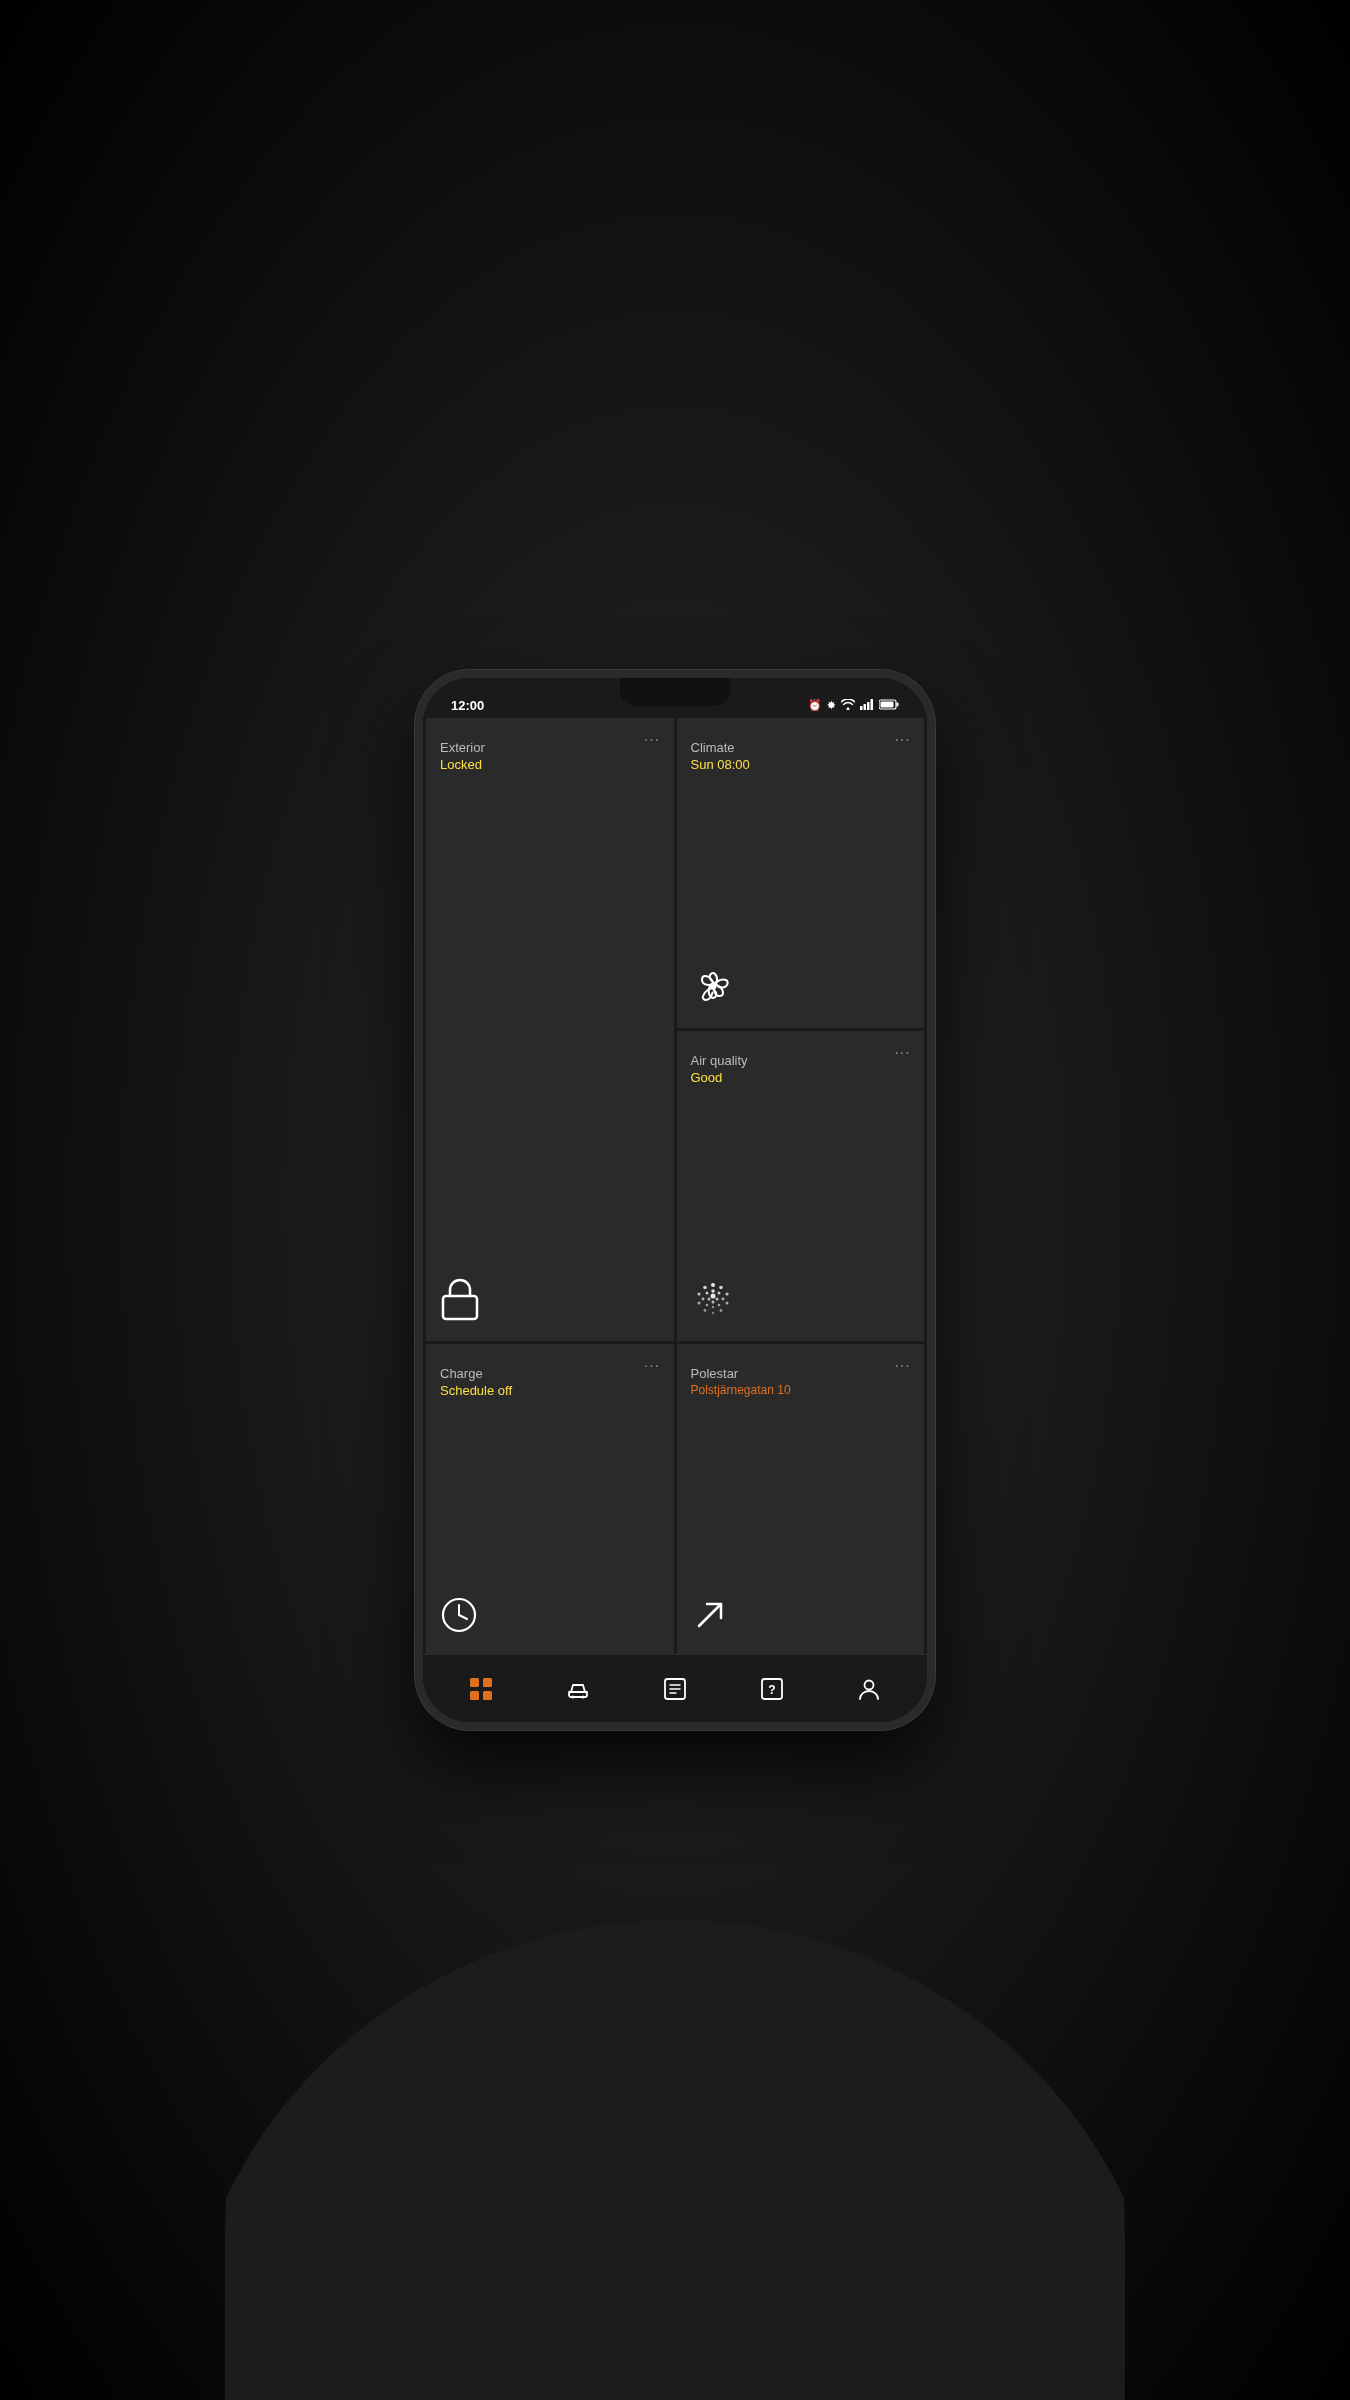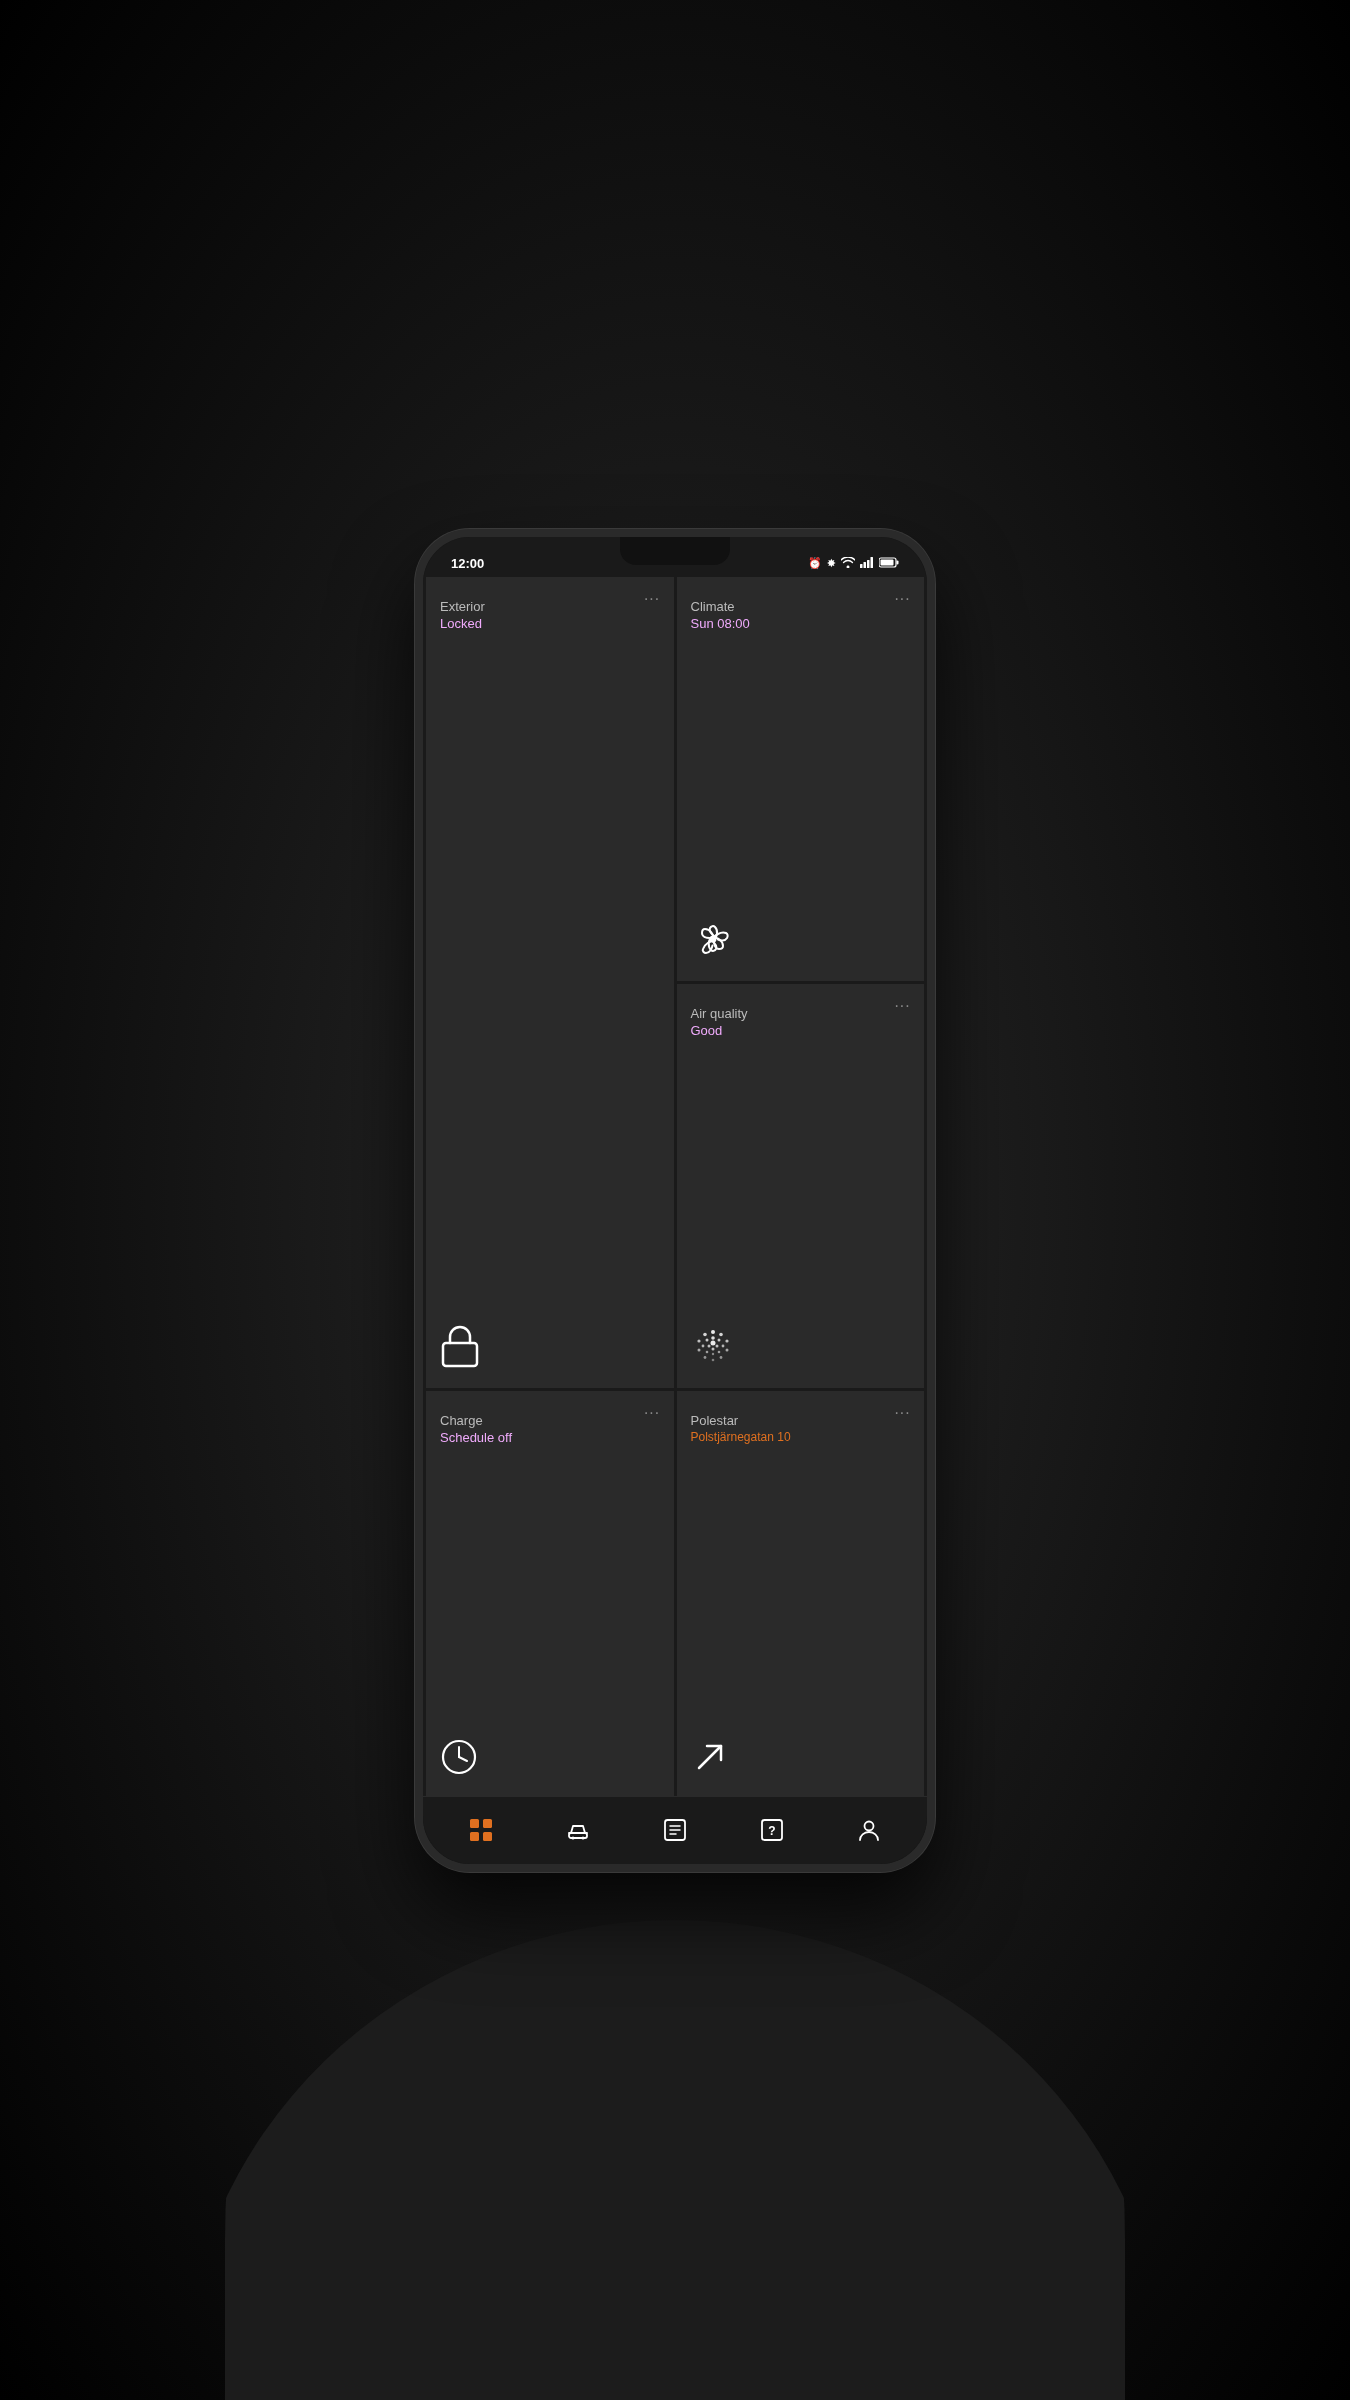--- a/index.html
+++ b/index.html
@@ -30,21 +30,21 @@
       width: 900px;
       height: 800px;
       background: #1c1c1c;
       border-radius: 50% 50% 0 0 / 80% 80% 0 0;
       clip-path: ellipse(55% 60% at 50% 100%);
     }
 
     .phone-wrapper {
       position: relative;
       width: 520px;
-      height: 1343px;
+      height: 1060px;
       z-index: 10;
     }
 
     .phone-frame {
       width: 100%;
       height: 100%;
       background: #111;
       border-radius: 55px;
       border: 8px solid #2a2a2a;
       box-shadow:
@@ -200,21 +200,21 @@
 
     .card-title {
       font-size: 13px;
       color: #bbb;
       font-weight: 400;
       margin-top: 8px;
     }
 
     .card-value {
       font-size: 13px;
-      color: #f0abfc;
+      color: #fde047;
       font-weight: 500;
     }
 
     .card-value-multiline {
       font-size: 12px;
       color: #e07020;
       font-weight: 500;
       line-height: 1.3;
     }
 

